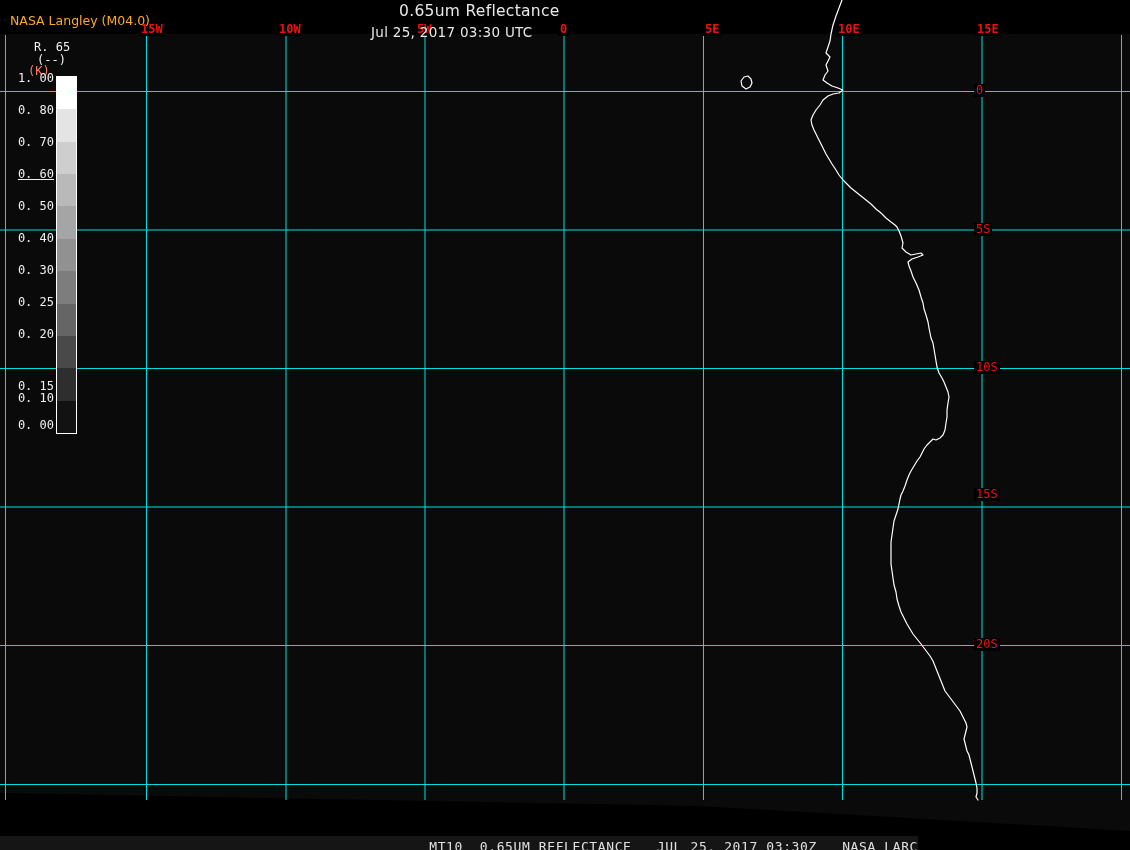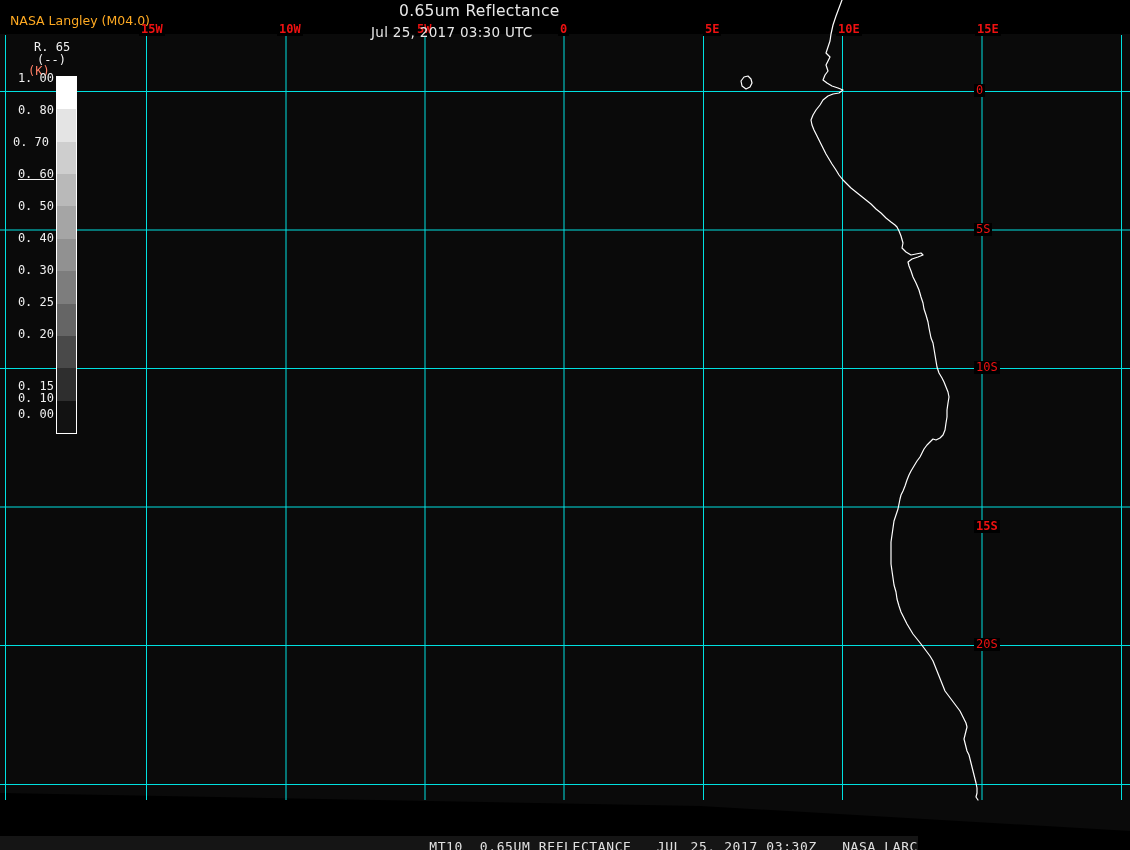--- a/index.html
+++ b/index.html
@@ -72,21 +72,21 @@
       <div class="lon-label" style="left: 415px;">5W</div>
       <div class="lon-label" style="left: 558px;">0</div>
       <div class="lon-label" style="left: 703px;">5E</div>
       <div class="lon-label" style="left: 836px;">10E</div>
       <div class="lon-label" style="left: 975px;">15E</div>
     </div>
   <div id="lat-labels">
       <div class="lat-label" style="top: 84px;">0</div>
       <div class="lat-label" style="top: 223px;">5S</div>
       <div class="lat-label" style="top: 361px;">10S</div>
-      <div class="lat-label" style="top: 520px; font-weight: bold;">15S</div>
+      <div class="lat-label" style="top: 488px;">15S</div>
       <div class="lat-label" style="top: 638px;">20S</div>
     </div>
 
   <div class="colorbar">
     <div class="cb-title">R. 65</div>
     <div class="cb-units">(--)</div>
     <div class="cb-k">(K)</div>
     <div class="cb-bar" id="cb-bar">
         <div class="cb-seg" style="background: rgb(255, 255, 255);"></div>
         <div class="cb-seg" style="background: rgb(228, 228, 228);"></div>
@@ -96,30 +96,30 @@
         <div class="cb-seg" style="background: rgb(145, 145, 145);"></div>
         <div class="cb-seg" style="background: rgb(125, 125, 125);"></div>
         <div class="cb-seg" style="background: rgb(101, 101, 101);"></div>
         <div class="cb-seg" style="background: rgb(73, 73, 73);"></div>
         <div class="cb-seg" style="background: rgb(46, 46, 46);"></div>
         <div class="cb-seg" style="background: rgb(18, 18, 18);"></div>
       </div>
     <div id="cb-ticks">
         <div class="cb-tick" style="top: 37px;">1. 00</div>
         <div class="cb-tick" style="top: 69px;">0. 80</div>
-        <div class="cb-tick" style="top: 101px; text-align: center;">0. 70</div>
+        <div class="cb-tick" style="top: 101px;">0. 70</div>
         <div class="cb-tick" style="top: 133px; text-decoration: underline;">0. 60</div>
         <div class="cb-tick" style="top: 165px;">0. 50</div>
         <div class="cb-tick" style="top: 197px;">0. 40</div>
         <div class="cb-tick" style="top: 229px;">0. 30</div>
         <div class="cb-tick" style="top: 261px;">0. 25</div>
         <div class="cb-tick" style="top: 293px;">0. 20</div>
         <div class="cb-tick" style="top: 325px; margin-top: 20px;">0. 15</div>
         <div class="cb-tick" style="top: 357px;">0. 10</div>
-        <div class="cb-tick" style="top: 373px;">0. 00</div>
+        <div class="cb-tick" style="top: 384px;">0. 00</div>
       </div>
   </div>
 
   <div class="credit">NASA Langley (M04.0)</div>
   <div class="title">0.65um Reflectance</div>
   <div class="subtitle">Jul 25, 2017 03:30 UTC</div>
 
   <div class="footer">
     <span>MT10  0.65UM REFLECTANCE   JUL 25, 2017 03:30Z   NASA LARC</span>
   </div>

